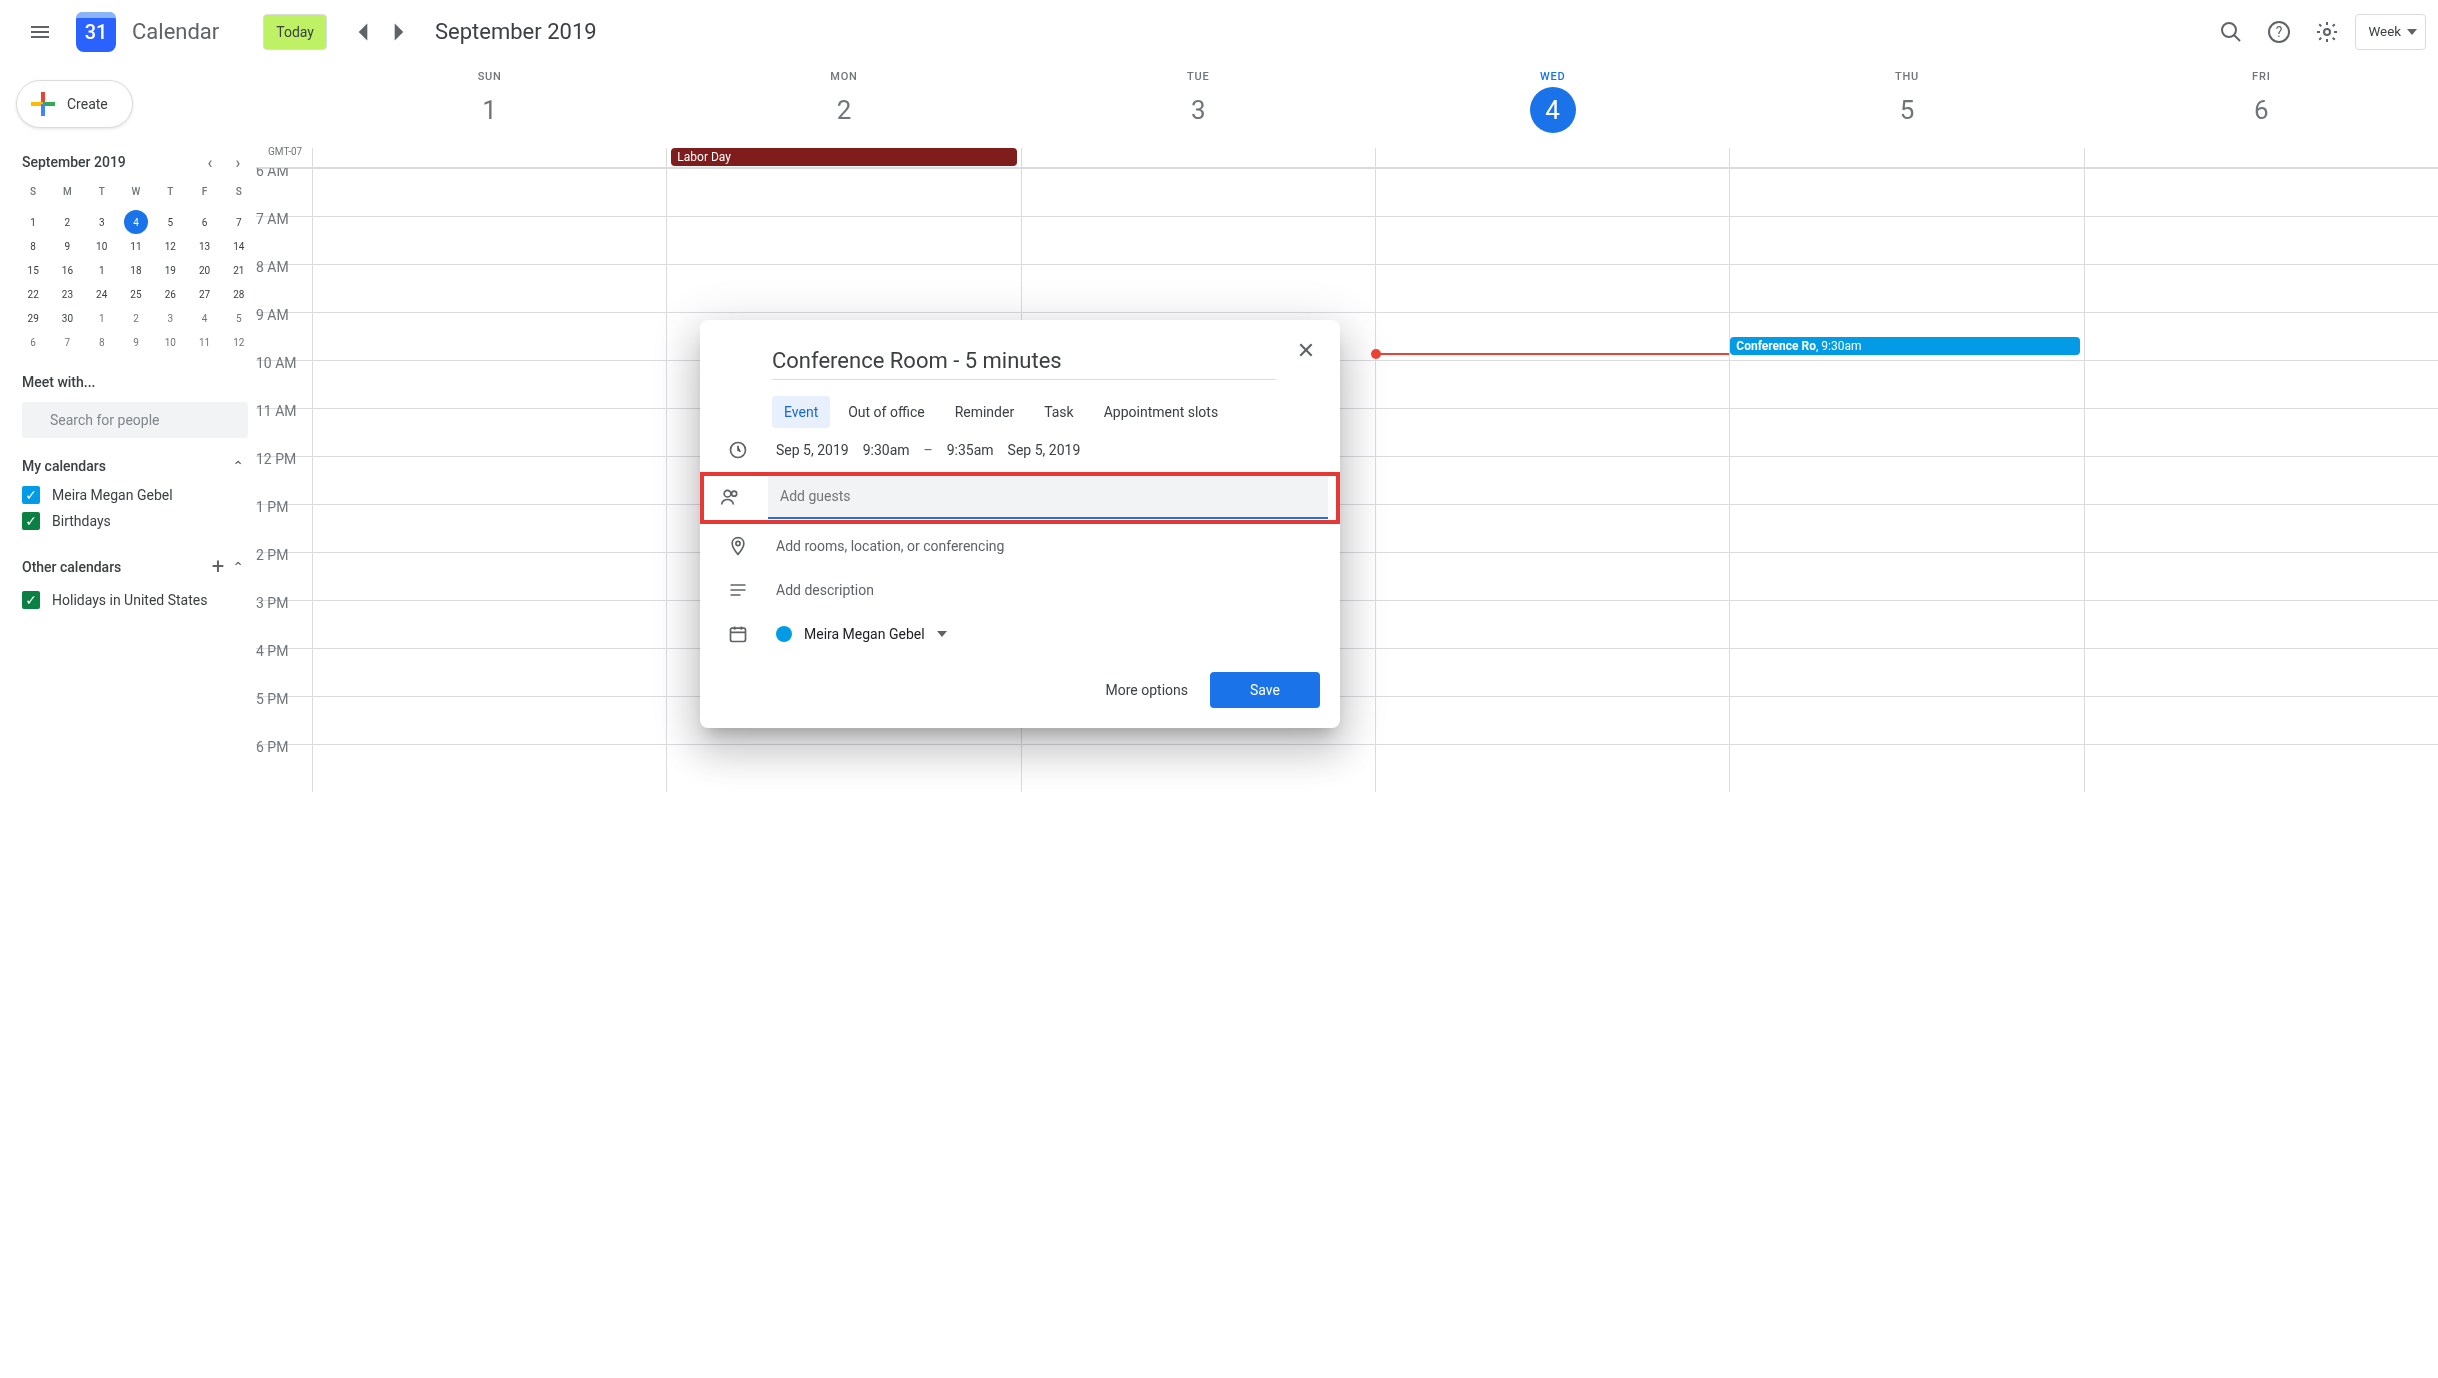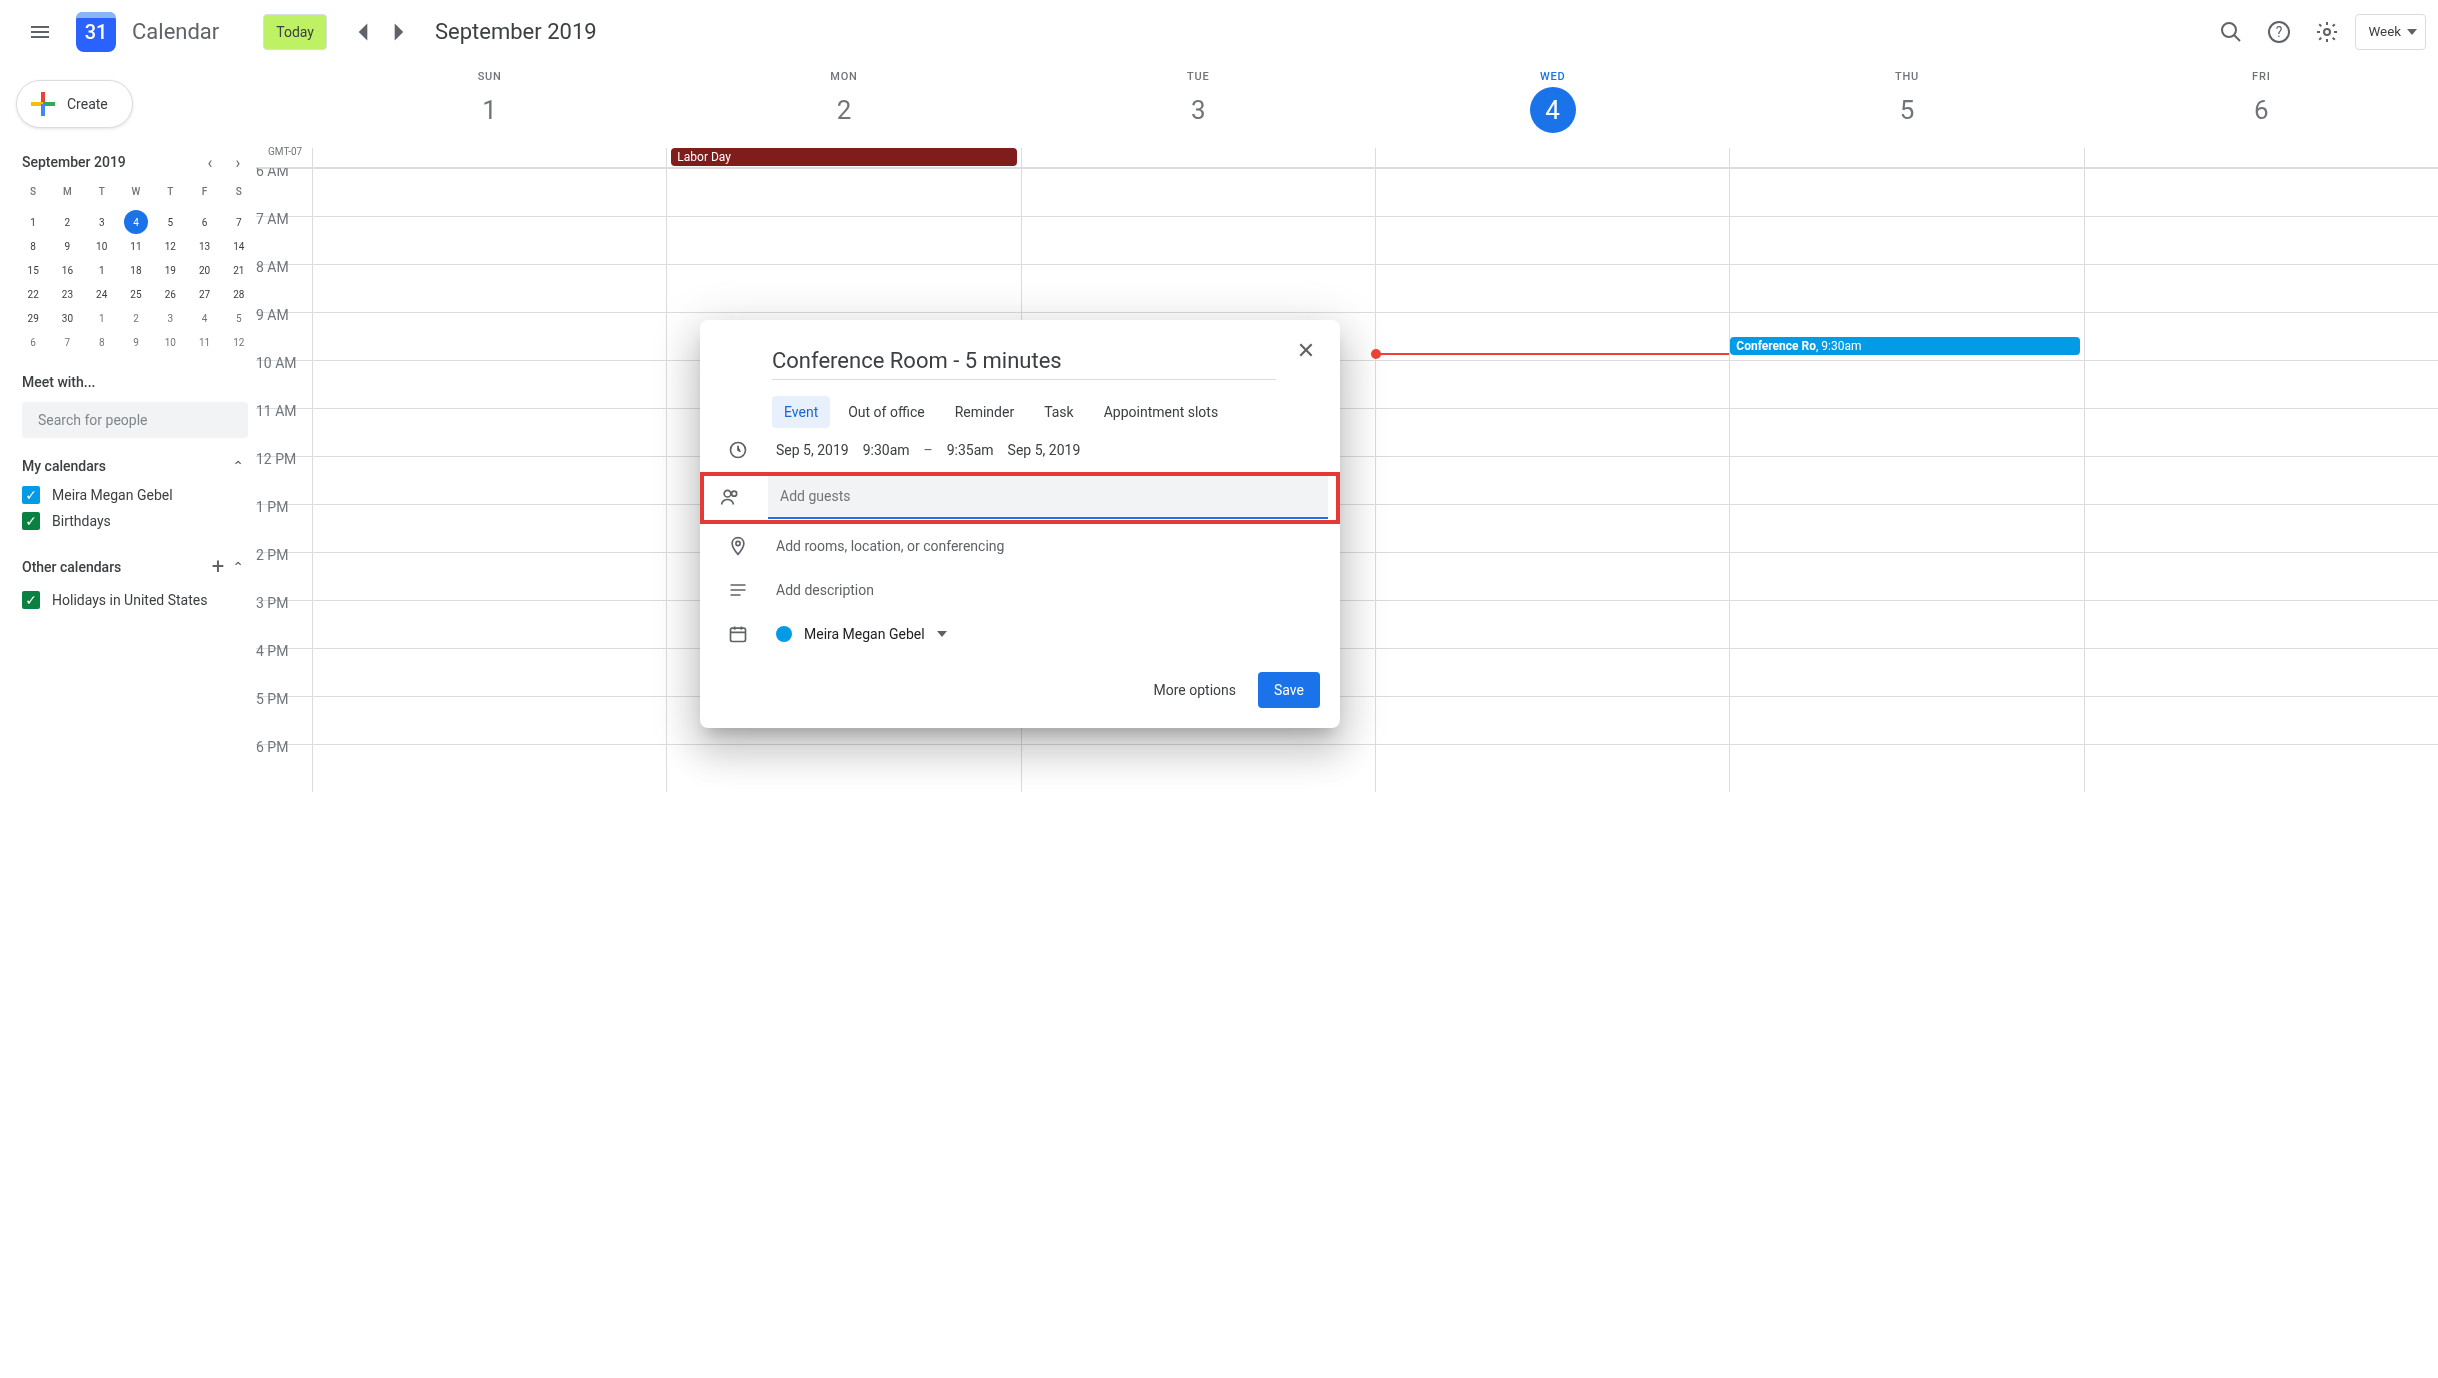--- a/index.html
+++ b/index.html
@@ -36,21 +36,21 @@
 .mini-nav { margin-left: auto; display: flex; }
 .mini-nav button { width: 28px; height: 28px; border: none; background: none; color: #5f6368; cursor: pointer; font-size: 16px;}
 .mini-grid { display: grid; grid-template-columns: repeat(7, 1fr); gap: 0; padding: 0 0 8px 4px;}
 .mini-dow { font-size: 10px; color: #70757a; text-align: center; height: 22px; display:flex; align-items:center; justify-content:center; font-weight:500;}
 .mini-day { font-size: 10px; color: #3c4043; height: 24px; display:flex; align-items:center; justify-content:center; cursor:pointer; position:relative;}
 .mini-day.other { color: #70757a; }
 .mini-day.today span { width:24px; height:24px; background:#1a73e8; color:#fff; border-radius:50%; display:flex; align-items:center; justify-content:center;}
 
 .sb-section { padding: 12px 8px 4px 10px; }
 .sb-title { font-size: 14px; color: #3c4043; font-weight: 500; }
-.search-people { margin: 8px 8px 0 10px; height: 36px; background: #f1f3f4; border-radius: 4px; padding: 0 16px; }
+.search-people { margin: 8px 8px 0 10px; height: 36px; background: #f1f3f4; border-radius: 4px; padding: 0 28px; }
 .search-people input { width: 100%; height: 100%; border: none; background: none; outline: none; font-size: 14px; color: #3c4043;}
 .search-people input::placeholder { color: #80868b; }
 
 .cal-section-hdr { display: flex; align-items: center; padding: 20px 12px 8px 10px; cursor: pointer;}
 .cal-section-hdr .sb-title { flex: 1; }
 .chev { color: #5f6368; font-size: 14px;}
 .plusb { color:#5f6368; font-size:22px; margin-right:8px; cursor:pointer;}
 .cal-item { display: flex; align-items: center; padding: 4px 0 4px 10px; gap: 12px; }
 .chk { width: 18px; height: 18px; border-radius: 2px; display:flex; align-items:center; justify-content:center; color:#fff; font-size:14px;}
 .cal-lbl { font-size: 14px; color: #3c4043; }
@@ -92,21 +92,21 @@
 .m-dash { color:#5f6368;}
 .m-guests-wrap { position:relative; padding: 3px 12px 5px 12px; }
 .m-guests-hl { position:absolute; inset:0; border:4px solid #e53935; pointer-events:none; z-index:3;}
 .m-guests { flex:1; display:flex; align-items:center;}
 .m-guests input { flex:1; height:44px; border:none; border-bottom:2px solid #1a73e8; background:#f1f3f4; padding:0 12px; font-size:14px; outline:none;}
 .m-text { font-size:14px; color:#5f6368; cursor:pointer;}
 .m-cal-chip { display:flex; align-items:center; gap:12px;}
 .m-cal-dot { width:16px; height:16px; border-radius:50%; background:#039be5;}
 .m-actions { display:flex; justify-content:flex-end; gap:8px; padding: 16px 20px 20px 20px;}
 .m-more { padding:10px 14px; border:none; background:none; color:#3c4043; font-size:14px; cursor:pointer; border-radius:4px;}
-.m-save { padding:10px 16px; border:none; background:#1a73e8; color:#fff; font-size:14px; border-radius:4px; cursor:pointer;}
+.m-save { padding:10px 40px; border:none; background:#1a73e8; color:#fff; font-size:14px; border-radius:4px; cursor:pointer;}
 
 svg { display:block;}
 </style>
 </head>
 <body>
 
 <div class="header">
   <div class="header-left">
     <button class="menu-btn">
       <svg width="24" height="24" viewBox="0 0 24 24">

